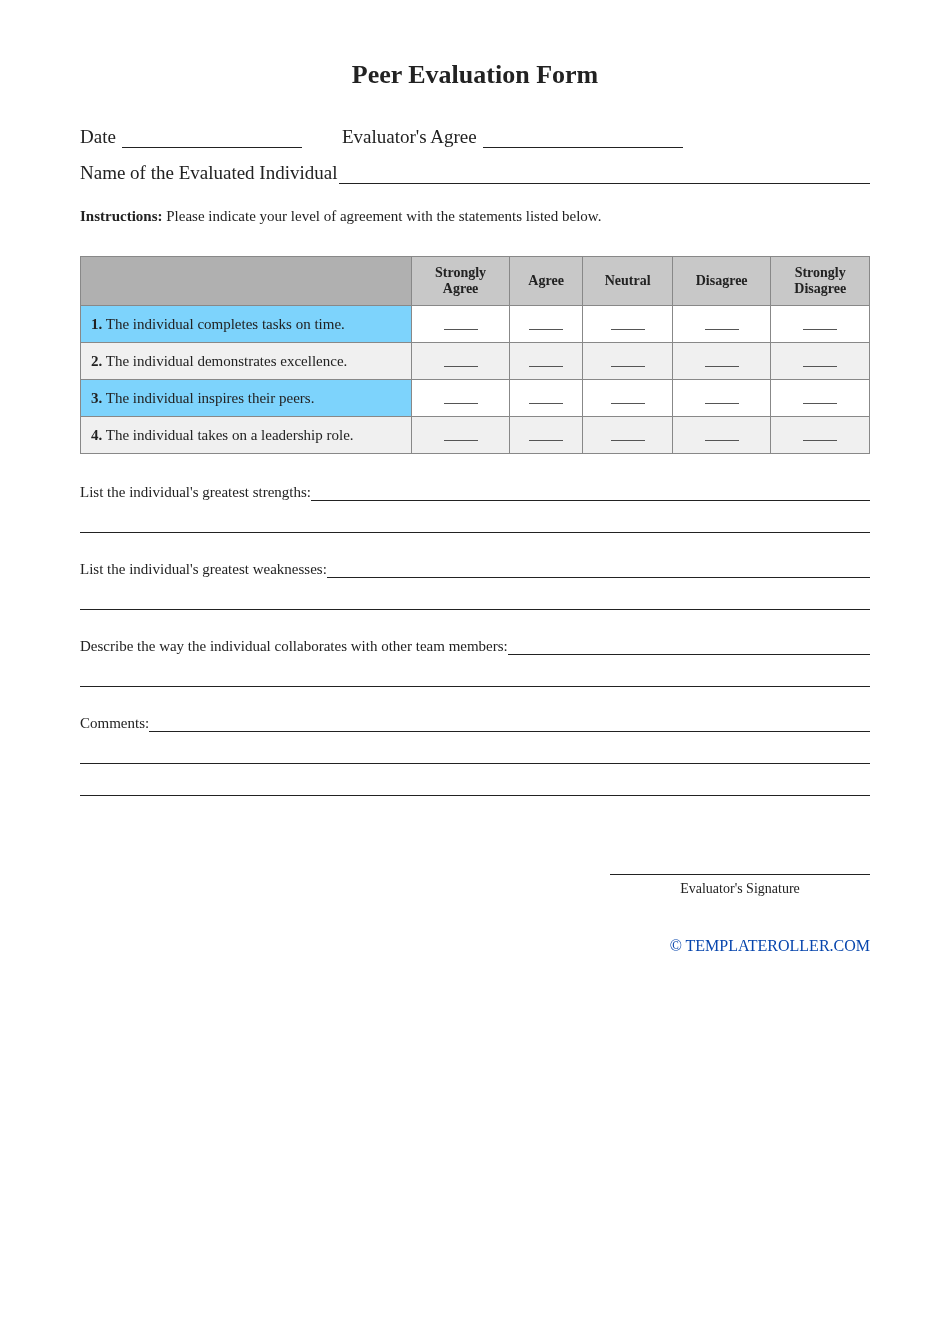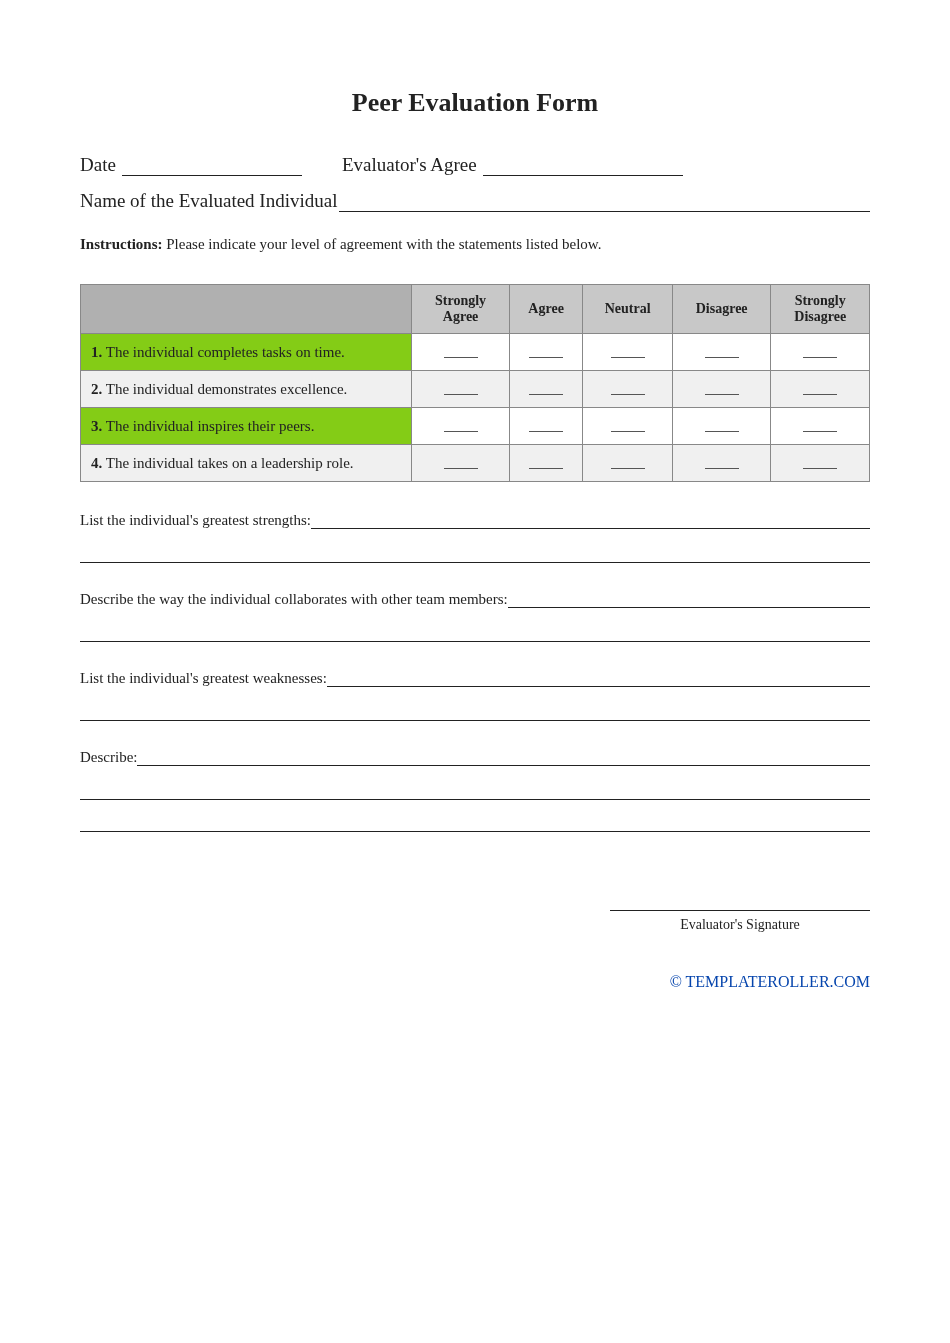--- a/index.html
+++ b/index.html
@@ -10,21 +10,20 @@
       color: #222;
       width: 950px;
       min-height: 1343px;
       padding: 60px 80px 60px 80px;
     }
     h1 {
       text-align: center;
       font-size: 26px;
       font-weight: bold;
       margin-bottom: 36px;
-      margin-top: 28px;
     }
     .field-row {
       display: flex;
       align-items: flex-end;
       margin-bottom: 14px;
       gap: 40px;
     }
     .field-group {
       display: flex;
       align-items: flex-end;
@@ -70,21 +69,21 @@
       vertical-align: middle;
     }
     table th {
       background-color: #c8c8c8;
       font-weight: bold;
       font-size: 14px;
     }
     table td.statement-cell {
       text-align: left;
       padding-left: 10px;
-      background-color: #84cc16;
+      background-color: #7dd3fc;
     }
     table tr:nth-child(even) td {
       background-color: #f0f0f0;
     }
     table tr:nth-child(even) td.statement-cell {
       background-color: #f0f0f0;
     }
 
     
     .open-section {
@@ -127,21 +126,21 @@
     .footer a {
       color: #0645ad;
       text-decoration: none;
     }
 
     .inline-label-line {
       display: flex;
       align-items: flex-end;
       flex-wrap: wrap;
       gap: 0;
-      margin-bottom: 12px;
+      margin-bottom: 4px;
     }
   </style>
 </head>
 <body>
 
 <h1>Peer Evaluation Form</h1>
 
 <div class="field-row">
   <div class="field-group">
     <span class="field-label">Date</span>
@@ -213,37 +212,37 @@
     <div class="open-section">
       <div class="inline-label-line">
         <span>List the individual's greatest strengths:</span>
         <span style="border-bottom: 1px solid rgb(34, 34, 34); flex: 1 1 0%; display: inline-block; min-width: 80px;"></span>
       </div>
       <span class="answer-line-full"></span>
       <div style="height: 18px;"></div>
     </div>
     <div class="open-section">
       <div class="inline-label-line">
+        <span>List the individual's greatest weaknesses:</span>
+        <span style="border-bottom: 1px solid rgb(34, 34, 34); flex: 1 1 0%; display: inline-block; min-width: 80px;"></span>
+      </div>
+      <span class="answer-line-full"></span>
+      <div style="height: 18px;"></div>
+    </div>
+    <div class="open-section">
+      <div class="inline-label-line">
         <span>Describe the way the individual collaborates with other team members:</span>
         <span style="border-bottom: 1px solid rgb(34, 34, 34); flex: 1 1 0%; display: inline-block; min-width: 80px;"></span>
       </div>
       <span class="answer-line-full"></span>
       <div style="height: 18px;"></div>
     </div>
     <div class="open-section">
       <div class="inline-label-line">
-        <span>List the individual's greatest weaknesses:</span>
-        <span style="border-bottom: 1px solid rgb(34, 34, 34); flex: 1 1 0%; display: inline-block; min-width: 80px;"></span>
-      </div>
-      <span class="answer-line-full"></span>
-      <div style="height: 18px;"></div>
-    </div>
-    <div class="open-section">
-      <div class="inline-label-line">
-        <span>Describe:</span>
+        <span>Comments:</span>
         <span style="border-bottom: 1px solid rgb(34, 34, 34); flex: 1 1 0%; display: inline-block; min-width: 80px;"></span>
       </div>
       <span class="answer-line-full"></span>
       <span class="answer-line-full"></span>
       <div style="height: 18px;"></div>
     </div>
   </div>
 
 <div class="signature-section">
   <div class="signature-line"></div>

